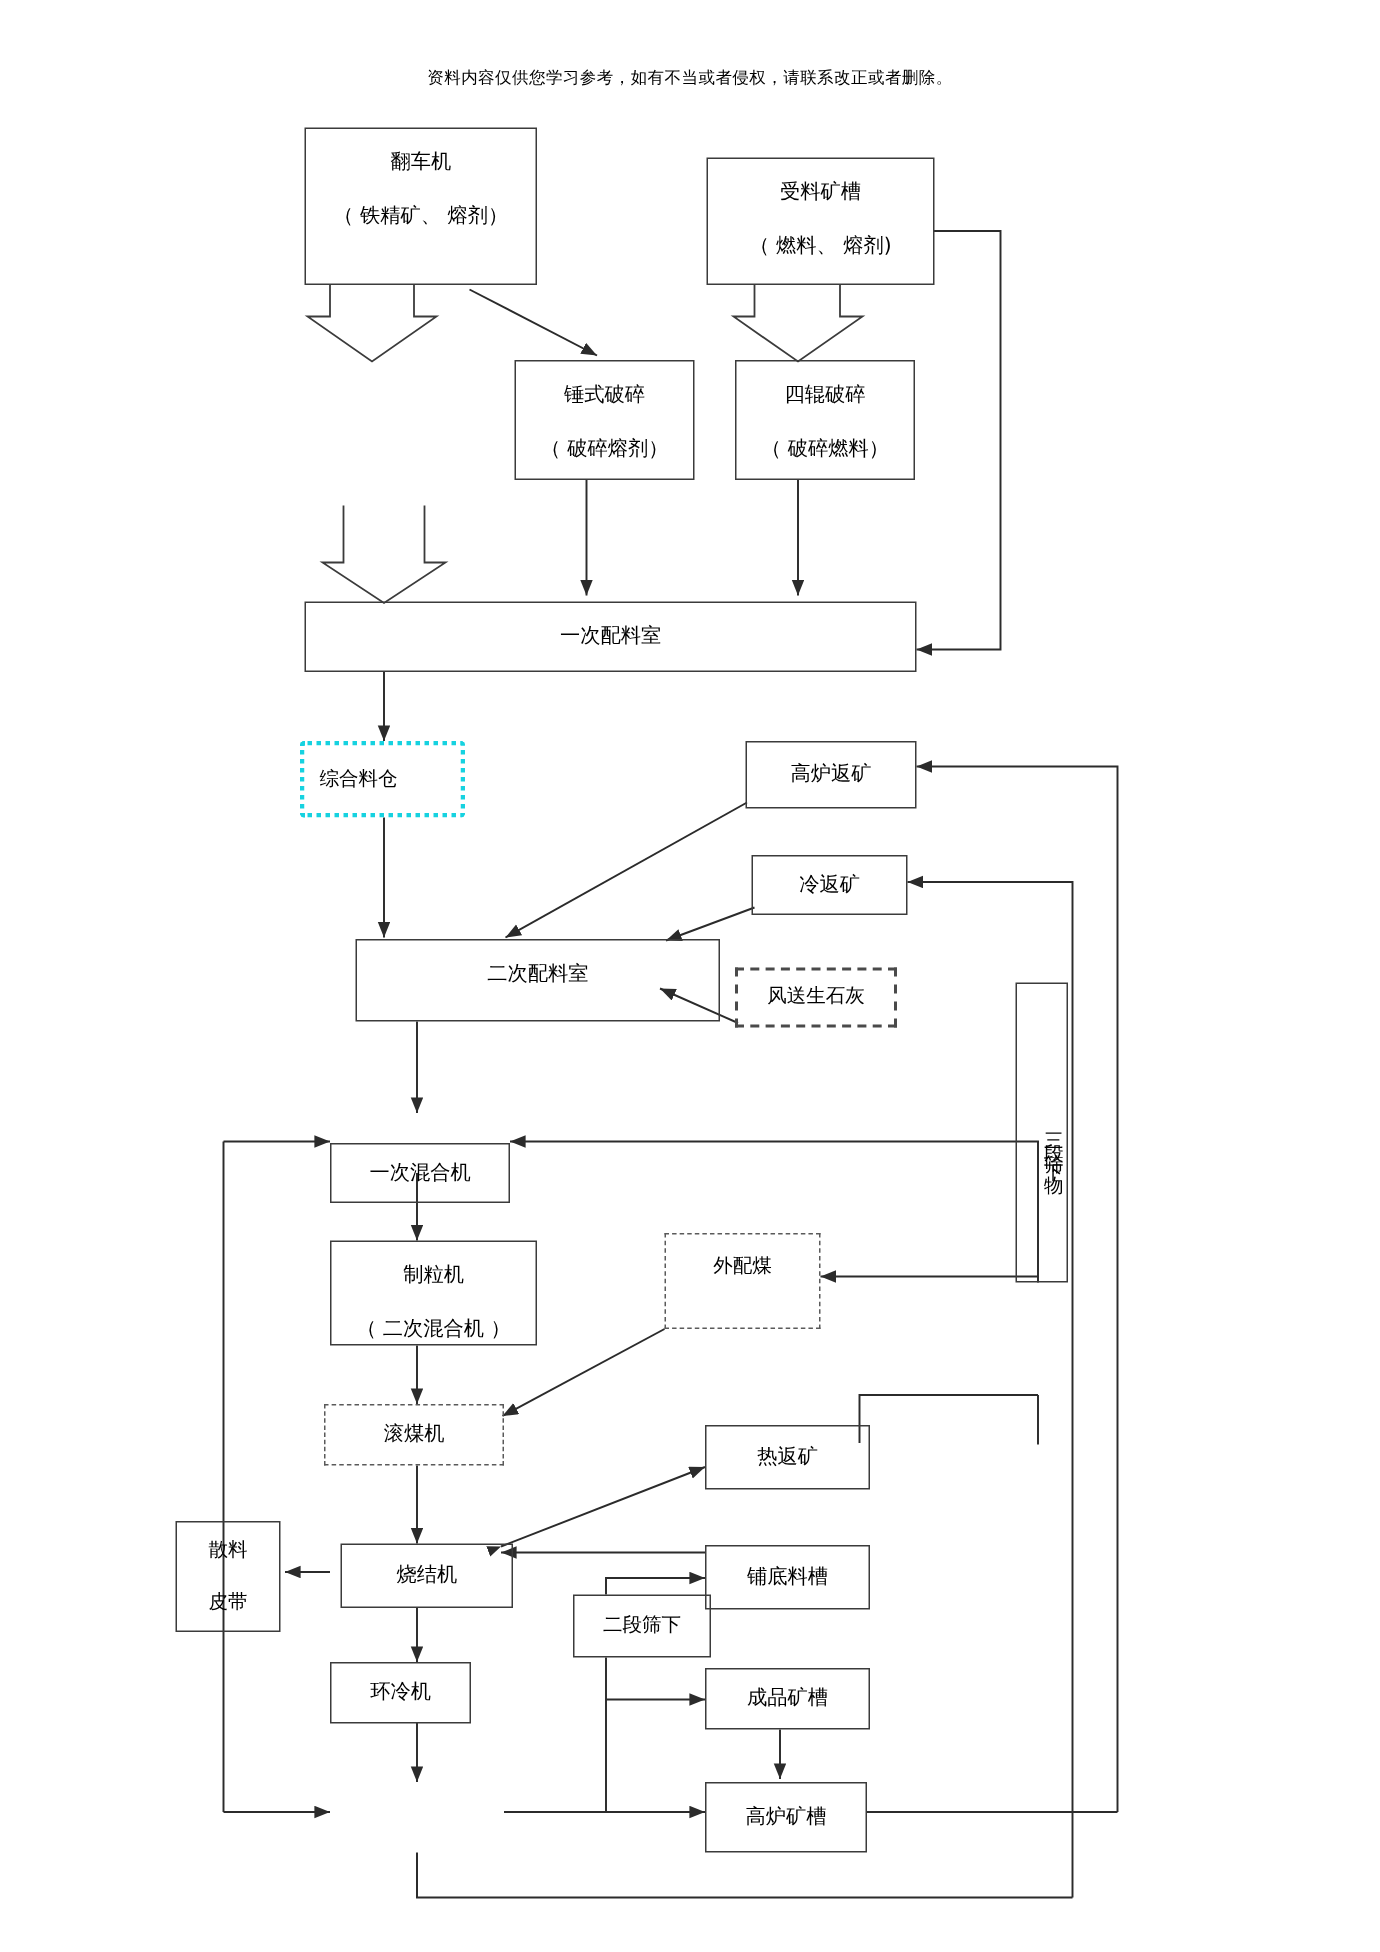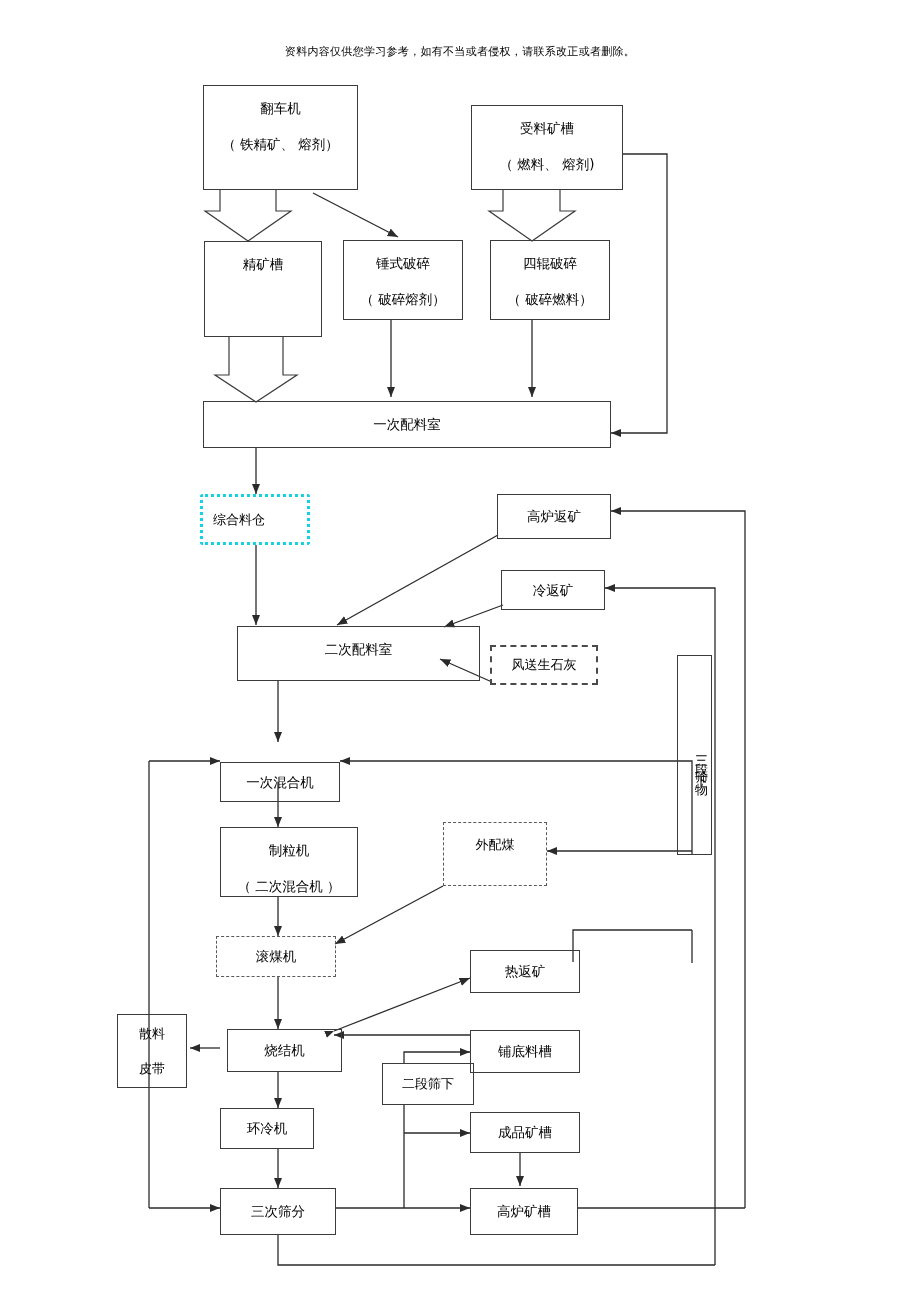--- a/index.html
+++ b/index.html
@@ -170,23 +170,20 @@
   <div class="node two-line top-label" style="left:203px; top:85px; width:155px; height:105px;">
     <span class="ln">翻车机</span>
     <span class="ln">（ 铁精矿、 熔剂）</span>
   </div>
 
   <div class="node two-line top-label" style="left:471px; top:105px; width:152px; height:85px;">
     <span class="ln">受料矿槽</span>
     <span class="ln">（ 燃料、 熔剂)</span>
   </div>
 
-  <div class="node top-label" style="left:204px; top:241px; width:118px; height:96px;">
-    <span class="ln">精矿槽</span>
-  </div>
 
   <div class="node two-line top-label" style="left:343px; top:240px; width:120px; height:80px;">
     <span class="ln">锤式破碎</span>
     <span class="ln">（ 破碎熔剂）</span>
   </div>
 
   <div class="node two-line top-label" style="left:490px; top:240px; width:120px; height:80px;">
     <span class="ln">四辊破碎</span>
     <span class="ln">（ 破碎燃料）</span>
   </div>
@@ -258,21 +255,18 @@
   </div>
 
   <div class="node" style="left:220px; top:1108px; width:94px; height:41px;">
     <span class="ln">环冷机</span>
   </div>
 
   <div class="node" style="left:470px; top:1112px; width:110px; height:41px;">
     <span class="ln">成品矿槽</span>
   </div>
 
-  <div class="node" style="left:220px; top:1188px; width:116px; height:47px;">
-    <span class="ln">三次筛分</span>
-  </div>
 
   <div class="node" style="left:470px; top:1188px; width:108px; height:47px;">
     <span class="ln">高炉矿槽</span>
   </div>
 
 </div>
 
 </body></html>

